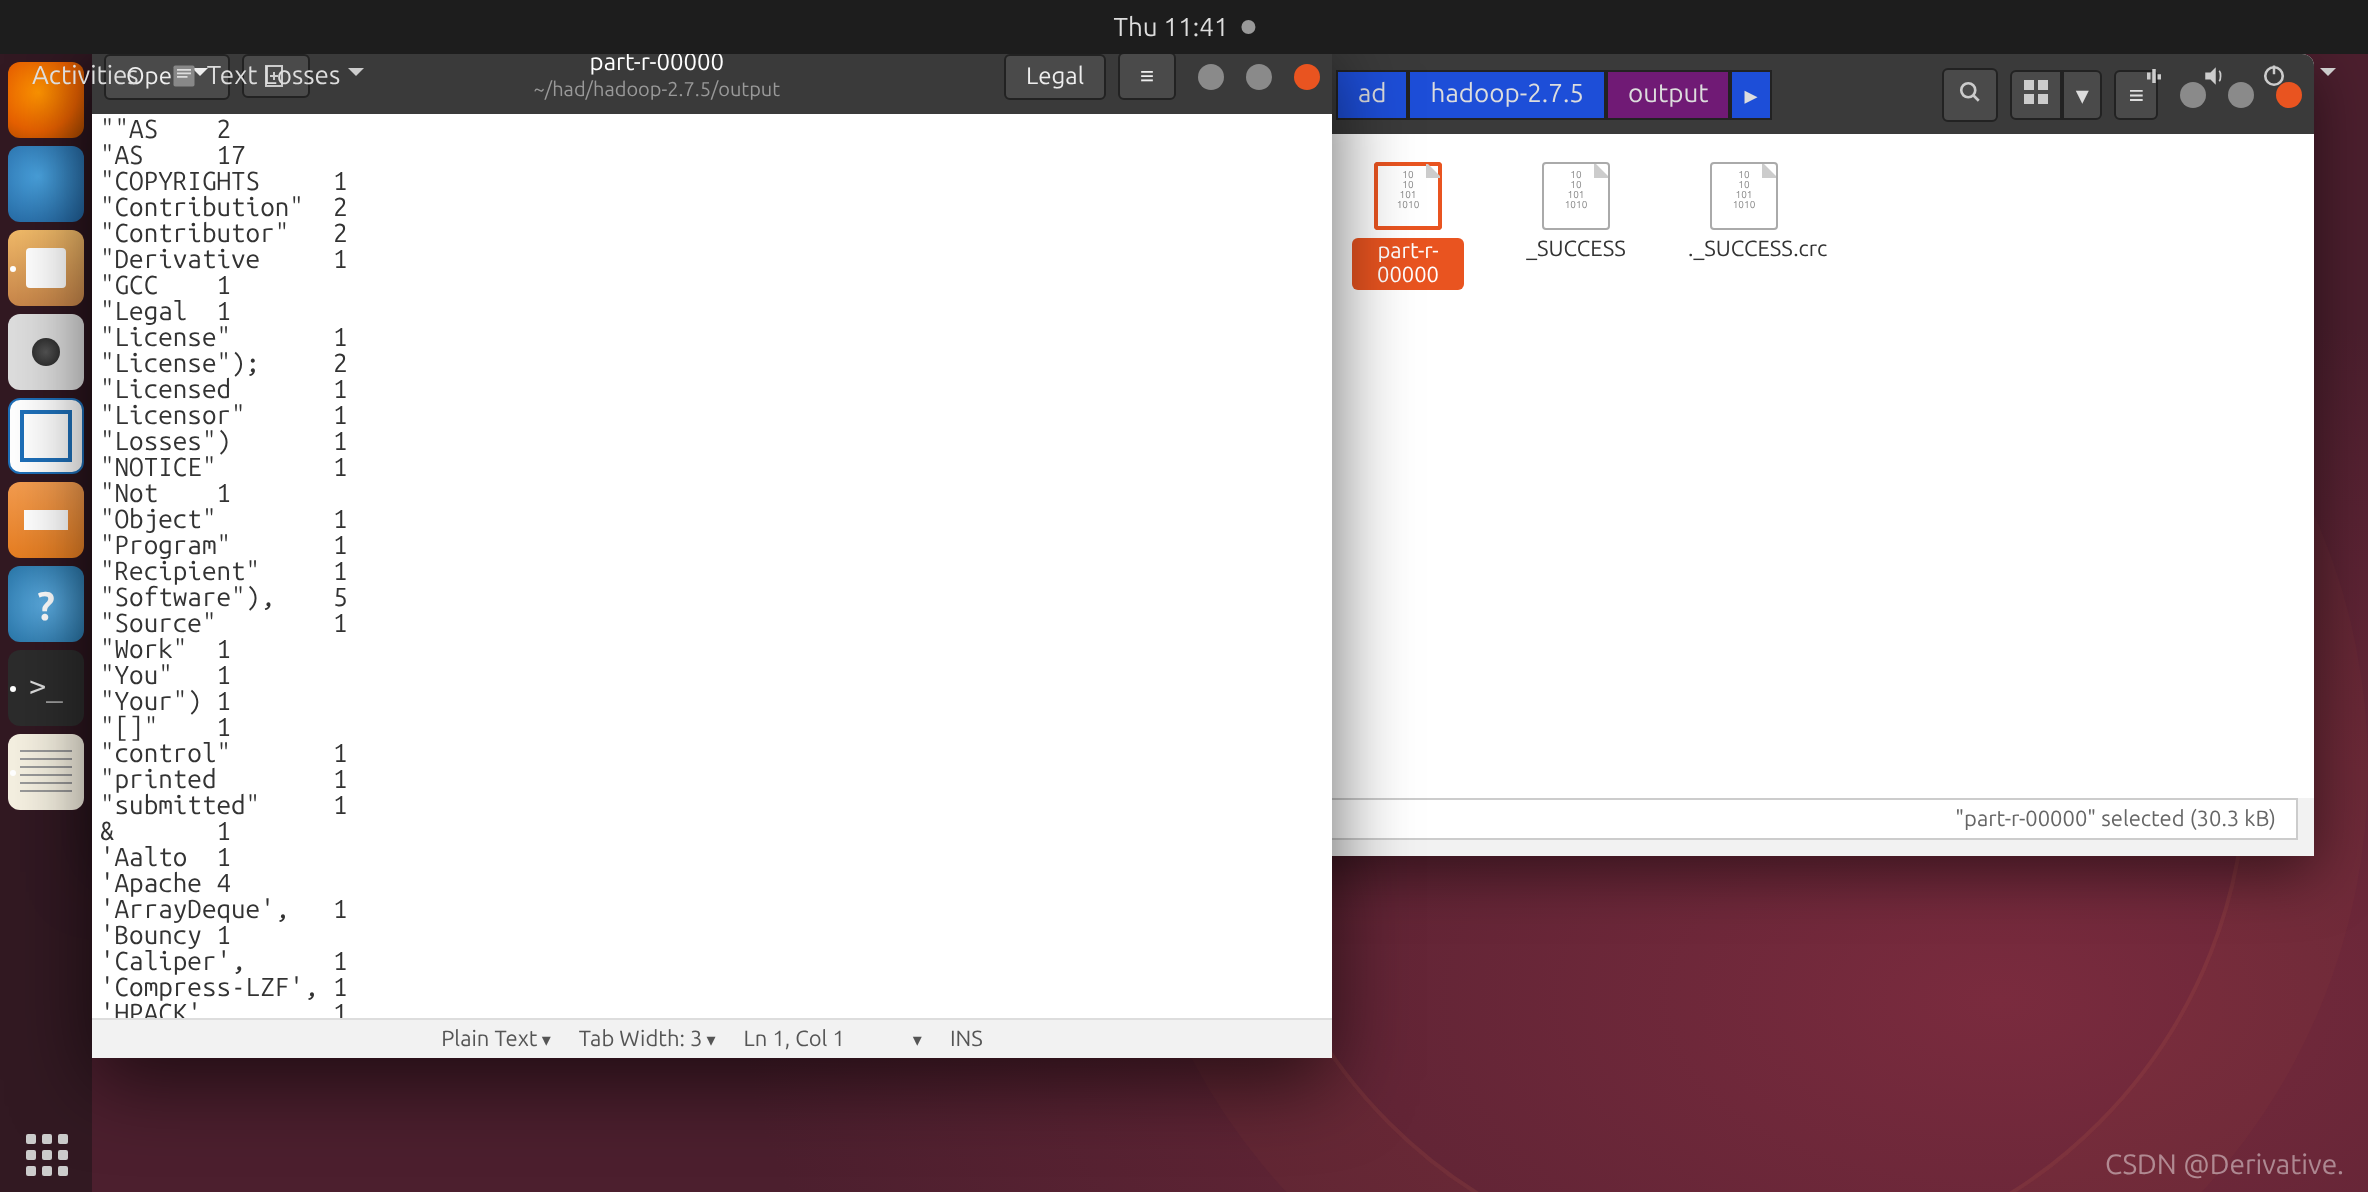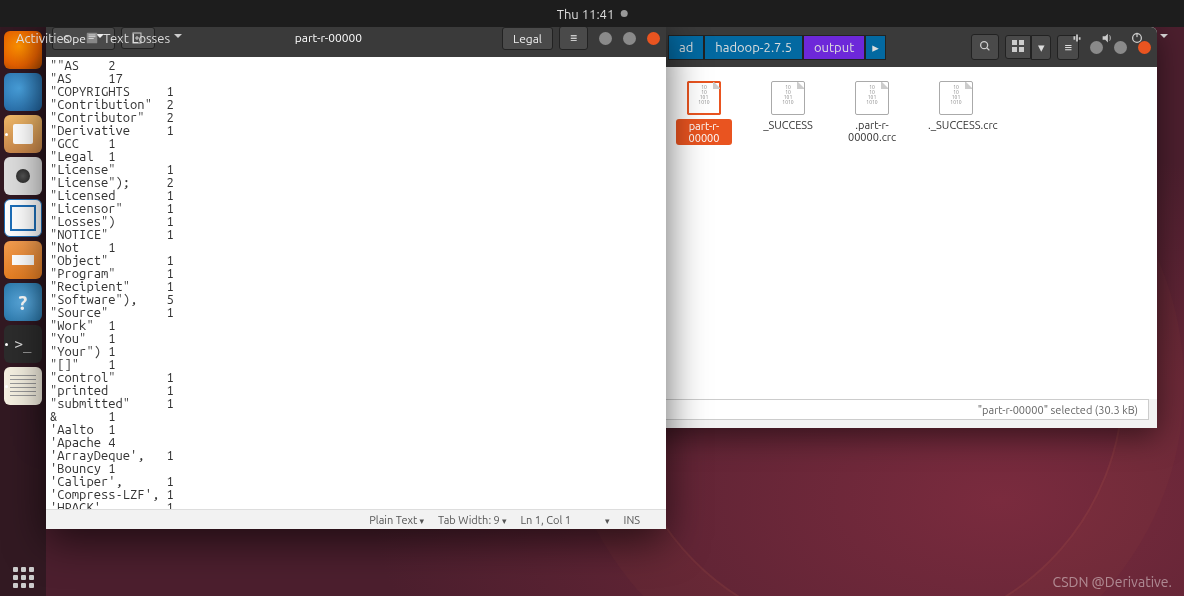--- a/index.html
+++ b/index.html
@@ -30,22 +30,22 @@
 .dock .divider { flex: 1; }
 .dock .grid9 { display:grid; grid-template-columns:repeat(3,5px); grid-template-rows:repeat(3,5px); gap:3px; }
 .dock .grid9 i { background:#ccc; border-radius:1px; }
 
 
 .filewin { position:absolute; left:46px; top:27px; width:1111px; height:401px; background:#f2f2f2;
   border-radius:6px 6px 0 0; box-shadow:0 8px 30px rgba(0,0,0,.5); z-index:4; display:flex; flex-direction:column; }
 .filewin .titlebar { height:40px; background:#3a3a3a; display:flex; align-items:center; padding:0 6px; gap:6px;
   border-radius:6px 6px 0 0; color:#ddd; font-size:13px; }
 .filewin .crumbs { display:flex; gap:0; }
-.filewin .crumb { padding:4px 10px; background:#0369a1; border:1px solid #222; cursor:pointer; }
-.filewin .crumb.active { background:#6d28d9; }
+.filewin .crumb { padding:4px 10px; background:#1d4ed8; border:1px solid #222; cursor:pointer; }
+.filewin .crumb.active { background:#701a75; }
 .filewin .titlegap { flex:1; }
 .filewin .winbtn { width:13px; height:13px; border-radius:50%; margin-left:5px; cursor:pointer; }
 .filewin .body { flex:1; background:#fff; padding:14px 10px; display:flex; gap:28px; align-items:flex-start; }
 .filewin .ficon { width:56px; text-align:center; font-size:11px; color:#333; cursor:pointer; }
 .filewin .ficon.selected .thumb { outline:2px solid #e95420; outline-offset:-2px; }
 .filewin .ficon.selected .lbl { background:#e95420; color:#fff; border-radius:3px; padding:1px 3px; }
 .filewin .thumb { width:34px; height:34px; margin:0 auto 4px; background:#fff; border:1px solid #aaa; border-radius:2px;
   position:relative; font-size:5px; line-height:5px; color:#888; padding:3px 2px; overflow:hidden; }
 .filewin .thumb.text::before { content:"10\A 10\A 101\A 1010"; white-space:pre; }
 .filewin .thumb.corner::after { content:""; position:absolute; right:-1px; top:-1px; border:4px solid transparent; border-left-color:#ccc; border-bottom-color:#ccc; }
@@ -59,21 +59,21 @@
 .gedit .gtitle { height:38px; background:#3a3a3a; border-radius:6px 6px 0 0; display:flex; align-items:center;
   padding:0 6px; gap:6px; color:#ddd; font-size:12px; }
 .gedit .btn { padding:4px 10px; background:#4a4a4a; border:1px solid #222; border-radius:3px; cursor:pointer;
   color:#eee; font-size:12px; display:flex; align-items:center; gap:3px; }
 .gedit .titlecenter { flex:1; text-align:center; line-height:1.2; }
 .gedit .titlecenter .sub { font-size:10px; color:#999; }
 .gedit .winbtn { width:13px; height:13px; border-radius:50%; margin-left:5px; cursor:pointer; }
 .gedit .textarea { flex:1; background:#fff; font-family:"Ubuntu Mono",Consolas,monospace; font-size:13px;
   line-height:13px; color:#333; padding:2px 4px; white-space:pre; overflow:hidden; }
 .gedit .gstatus { height:20px; background:#f2f2f2; border-top:1px solid #ddd; display:flex; align-items:center;
-  justify-content:flex-end; gap:14px; padding:0 26px; font-size:11px; color:#555; }
+  justify-content:center; gap:14px; padding:0 2px; font-size:11px; color:#555; }
 .gedit .gstatus .combo::after { content:" ▾"; font-size:9px; }
 
 .watermark { position:absolute; right:12px; bottom:6px; color:rgba(255,255,255,.45); font-size:14px; z-index:7; }
 .tri { display:inline-block; width:0; height:0; border:4px solid transparent; border-top-color:#ccc; vertical-align:middle; }
 </style>
 </head>
 <body>
 
 <div class="desktop-bg"></div>
 
@@ -184,24 +184,20 @@
     <div class="winbtn" style="background:#e95420"></div>
   </div>
   <div class="body" style="padding-left:630px">
     <div class="ficon selected">
       <div class="thumb part text corner"></div>
       <div class="lbl">part-r-00000</div>
     </div>
     <div class="ficon">
       <div class="thumb text corner"></div>
       <div class="lbl">_SUCCESS</div>
-    </div>
-    <div class="ficon">
-      <div class="thumb text corner"></div>
-      <div class="lbl">.part-r-00000.crc</div>
     </div>
     <div class="ficon">
       <div class="thumb text corner"></div>
       <div class="lbl">._SUCCESS.crc</div>
     </div>
   </div>
   <div class="status">"part-r-00000" selected  (30.3 kB)</div>
 </div>
 
 <div class="gedit">
@@ -211,20 +207,21 @@
         <span class="tri" style="border-top-color:#eee"></span>
       </div>
     <div class="btn">
         <svg width="12" height="12" viewBox="0 0 12 12">
           <rect x="1" y="1" width="8" height="10" fill="none" stroke="#ccc"></rect>
           <path d="M5 4v4M3 6h4" stroke="#ccc"></path>
         </svg>
       </div>
     <div class="titlecenter">
       <div style="color:#fff">part-r-00000</div>
+      <div class="sub">~/had/hadoop-2.7.5/output</div>
     </div>
     <div class="btn">Legal</div>
     <div class="btn">≡</div>
     <div class="winbtn" style="background:#8a8a8a"></div>
     <div class="winbtn" style="background:#8a8a8a"></div>
     <div class="winbtn" style="background:#e95420"></div>
   </div>
   <div class="textarea" style="tab-size:8">""AS	2
 "AS	17
 "COPYRIGHTS	1
@@ -258,20 +255,20 @@
 'ArrayDeque',	1
 'Bouncy	1
 'Caliper',	1
 'Compress-LZF',	1
 'HPACK',	1
 'JBoss	1
 'JCTools',	1
 'JZlib',	1</div>
   <div class="gstatus">
     <span class="combo">Plain Text</span>
-    <span class="combo">Tab Width: 9</span>
+    <span class="combo">Tab Width: 3</span>
     <span>Ln 1, Col 1</span>
     <span class="combo" style="margin-left:20px"></span>
     <span>INS</span>
   </div>
 </div>
 
 <div class="watermark">CSDN @Derivative.</div>
 
 </body></html>

